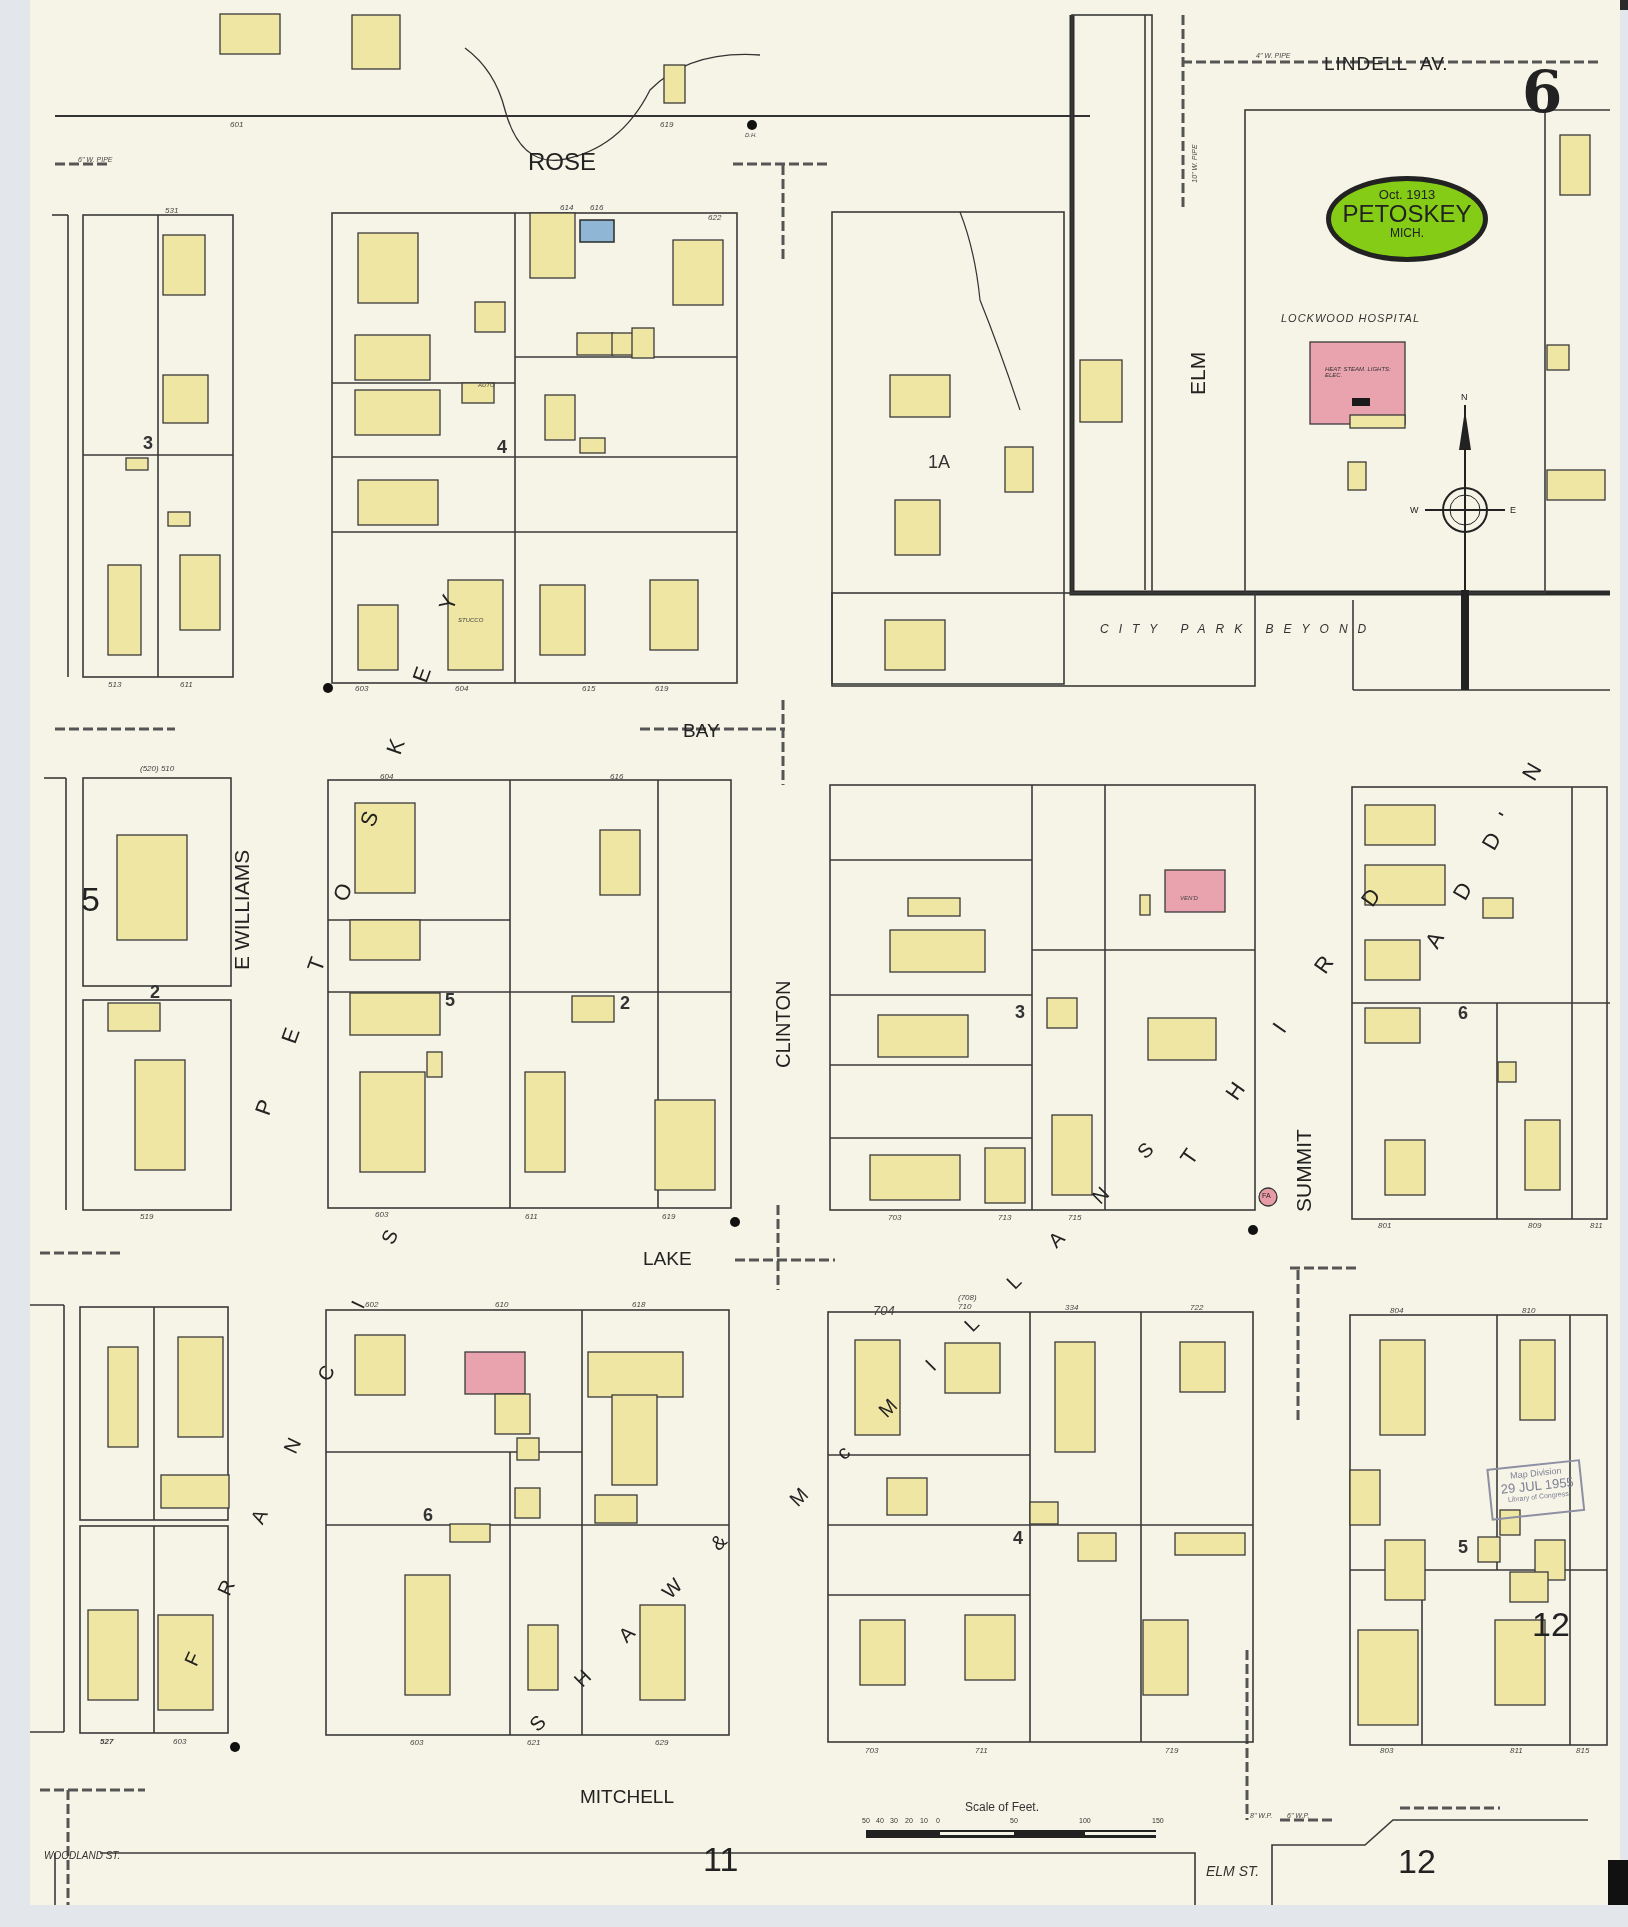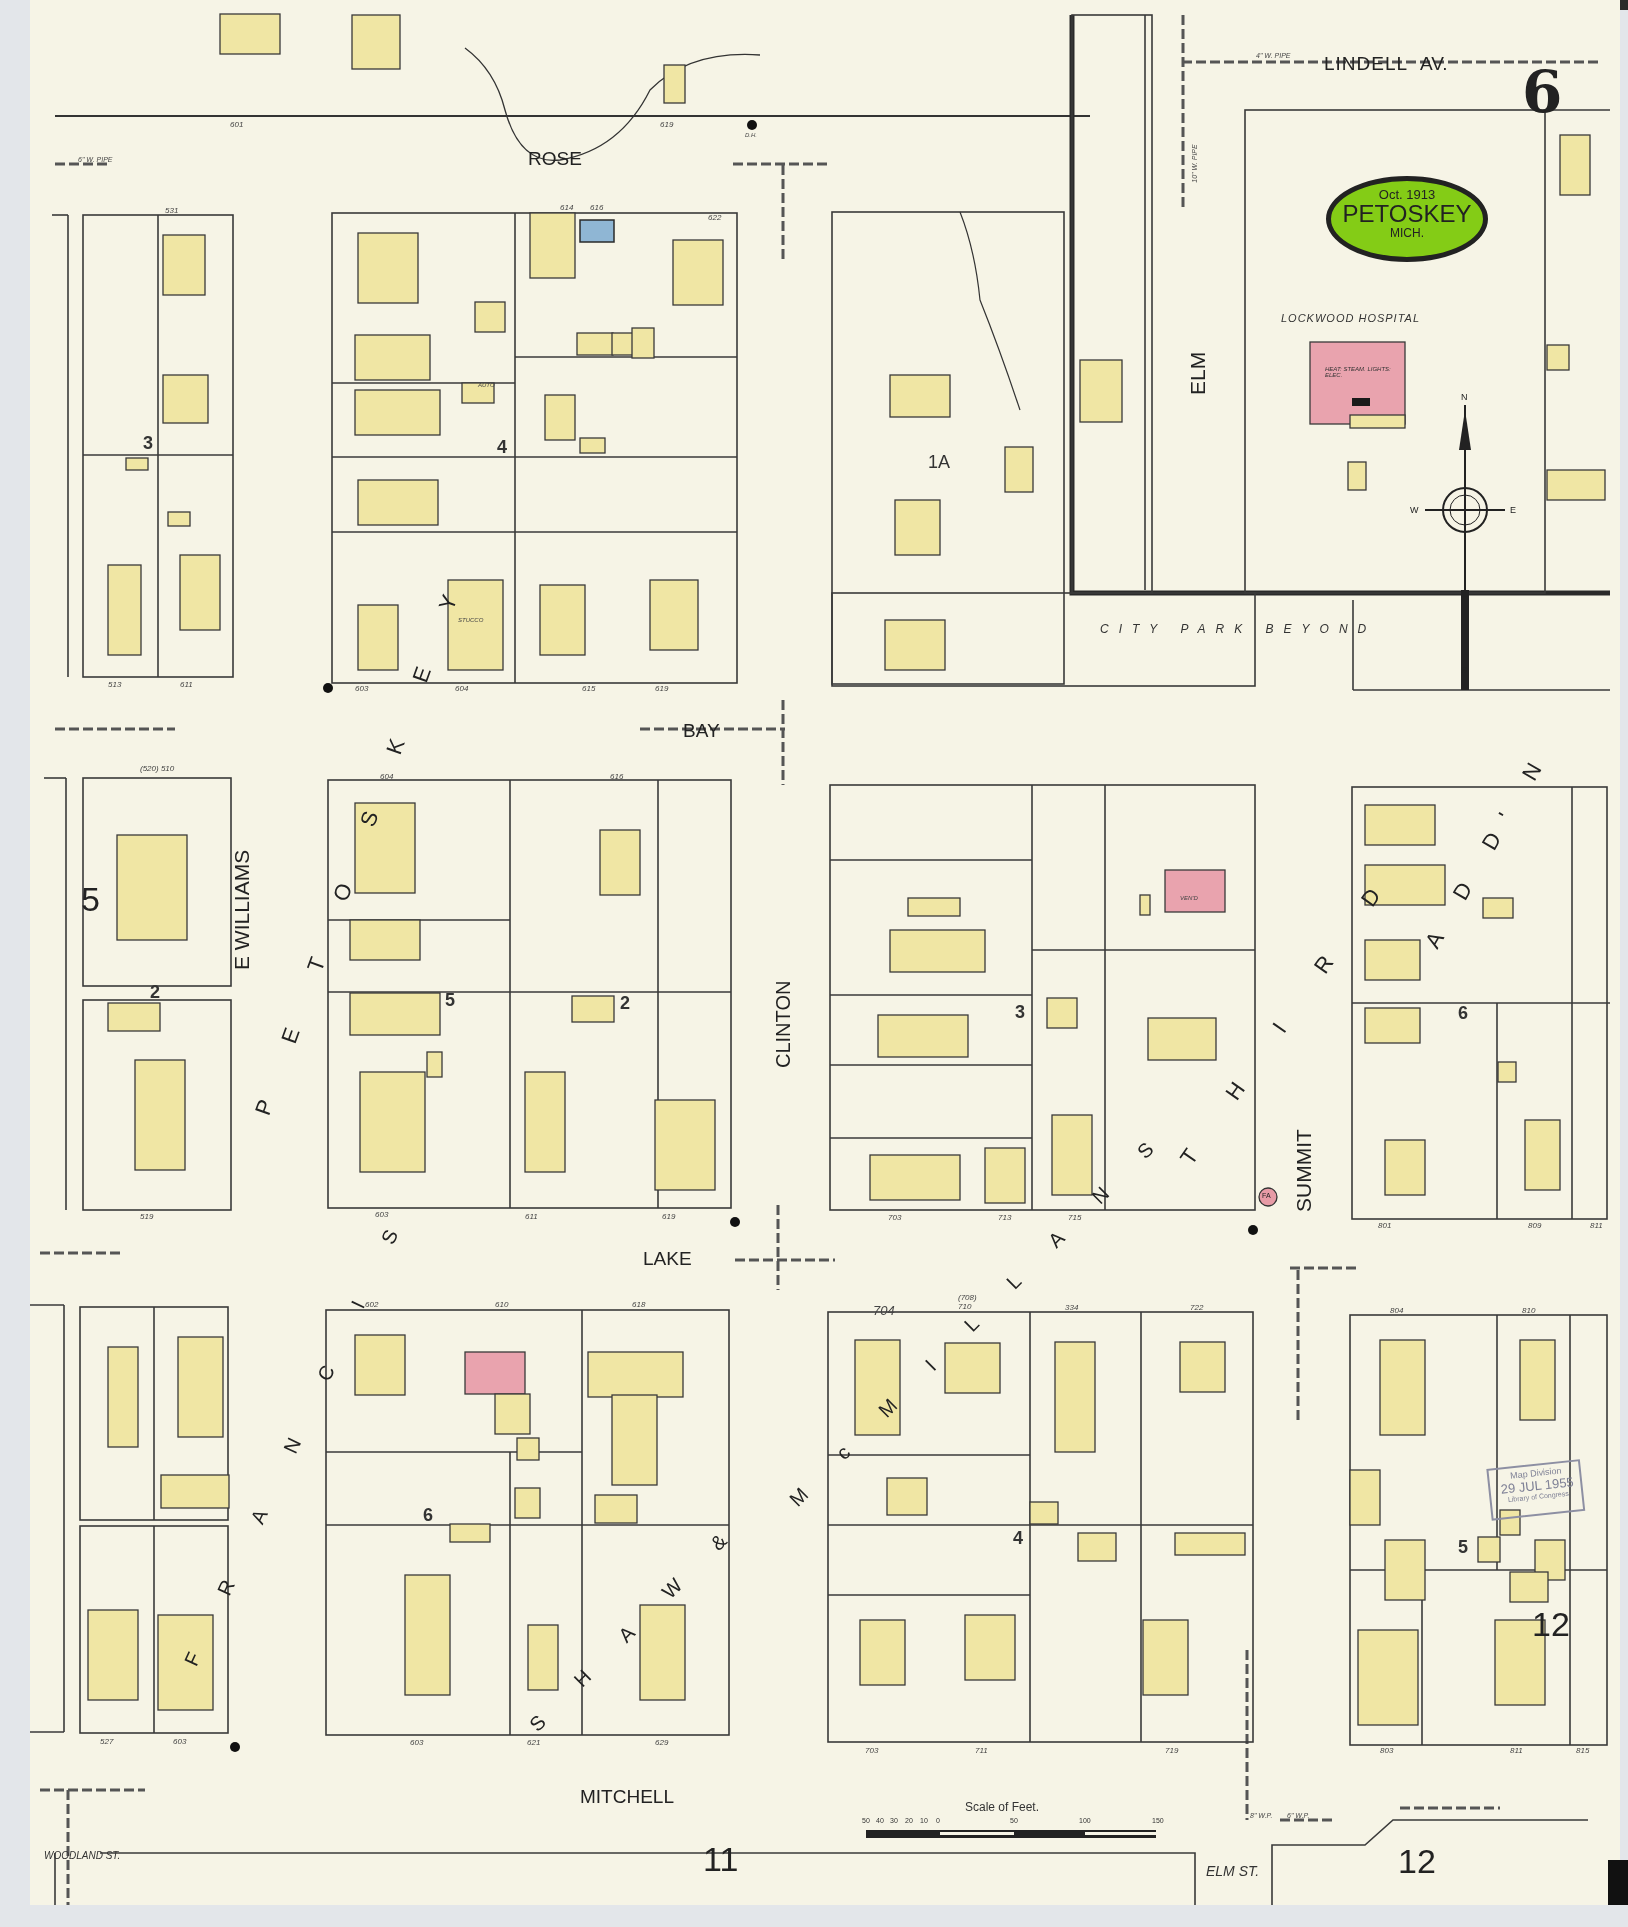--- a/index.html
+++ b/index.html
@@ -302,21 +302,21 @@
   <span style="position:absolute;left:1522px;top:58px;font-family:'DejaVu Serif',serif;font-weight:bold;font-size:58px;color:#222;">6</span>
 
   <div style="position:absolute;left:1326px;top:176px;width:152px;height:76px;border:5px solid #222;border-radius:50%;text-align:center;background:#84cc16;">
     <div style="font-size:13px;margin-top:6px;color:#222;">Oct. 1913</div>
     <div style="font-size:24px;line-height:24px;color:#222;">PETOSKEY</div>
     <div style="font-size:12px;color:#222;">MICH.</div>
   </div>
 
   <span class="street" style="position:absolute;left:1324px;top:53px;font-size:19px;color:#222;letter-spacing:1px;">LINDELL</span>
   <span style="position:absolute;left:1420px;top:53px;font-size:19px;color:#222;">AV.</span>
-  <span style="position:absolute;left:528px;top:148px;font-size:19px;color:#222;">ROSE</span>
+  <span style="position:absolute;left:528px;top:148px;font-size:24px;color:#222;">ROSE</span>
   <span style="position:absolute;left:683px;top:720px;font-size:19px;color:#222;">BAY</span>
   <span style="position:absolute;left:643px;top:1248px;font-size:19px;color:#222;">LAKE</span>
   <span style="position:absolute;left:580px;top:1786px;font-size:19px;color:#222;">MITCHELL</span>
   <span style="position:absolute;left:230px;top:970px;font-size:21px;color:#222;transform:rotate(-90deg);transform-origin:left top;">E WILLIAMS</span>
   <span style="position:absolute;left:772px;top:1068px;font-size:20px;color:#222;transform:rotate(-90deg);transform-origin:left top;">CLINTON</span>
   <span style="position:absolute;left:1292px;top:1212px;font-size:21px;color:#222;transform:rotate(-90deg);transform-origin:left top;">SUMMIT</span>
   <span style="position:absolute;left:1186px;top:395px;font-size:21px;color:#222;transform:rotate(-90deg);transform-origin:left top;">ELM</span>
   <span style="position:absolute;left:44px;top:1850px;font-size:10px;font-style:italic;color:#333;">WOODLAND ST.</span>
   <span style="position:absolute;left:1206px;top:1863px;font-size:14px;font-style:italic;color:#333;">ELM ST.</span>
 
@@ -409,21 +409,21 @@
   <span style="position:absolute;left:998px;top:1213px;font-size:8px;font-style:italic;color:#444;">713</span>
   <span style="position:absolute;left:1068px;top:1213px;font-size:8px;font-style:italic;color:#444;">715</span>
   <span style="position:absolute;left:1378px;top:1221px;font-size:8px;font-style:italic;color:#444;">801</span>
   <span style="position:absolute;left:1528px;top:1221px;font-size:8px;font-style:italic;color:#444;">809</span>
   <span style="position:absolute;left:1590px;top:1221px;font-size:8px;font-style:italic;color:#444;">811</span>
   <span style="position:absolute;left:1390px;top:1306px;font-size:8px;font-style:italic;color:#444;">804</span>
   <span style="position:absolute;left:1522px;top:1306px;font-size:8px;font-style:italic;color:#444;">810</span>
   <span style="position:absolute;left:1380px;top:1746px;font-size:8px;font-style:italic;color:#444;">803</span>
   <span style="position:absolute;left:1510px;top:1746px;font-size:8px;font-style:italic;color:#444;">811</span>
   <span style="position:absolute;left:1576px;top:1746px;font-size:8px;font-style:italic;color:#444;">815</span>
-  <span style="position:absolute;left:100px;top:1737px;font-size:8px;font-style:italic;color:#444;">527</span>
+  <span style="position:absolute;left:100px;top:1737px;font-size:8px;font-style:italic;color:#444;font-weight:bold;">527</span>
   <span style="position:absolute;left:173px;top:1737px;font-size:8px;font-style:italic;color:#444;">603</span>
 
   <span style="position:absolute;left:78px;top:156px;font-size:7px;font-style:italic;color:#444;">6" W. PIPE</span>
   <span style="position:absolute;left:1256px;top:52px;font-size:7px;font-style:italic;color:#444;">4" W. PIPE</span>
   <span style="position:absolute;left:1175px;top:160px;font-size:7px;font-style:italic;color:#444;transform:rotate(-90deg);">10" W. PIPE</span>
   <span style="position:absolute;left:1250px;top:1812px;font-size:7px;font-style:italic;color:#444;">8" W.P.</span>
   <span style="position:absolute;left:1287px;top:1812px;font-size:7px;font-style:italic;color:#444;">6" W.P.</span>
 
   <span style="position:absolute;left:478px;top:382px;font-size:6px;font-style:italic;color:#444;">AUTO</span>
   <span style="position:absolute;left:458px;top:617px;font-size:6px;font-style:italic;color:#444;">STUCCO</span>

